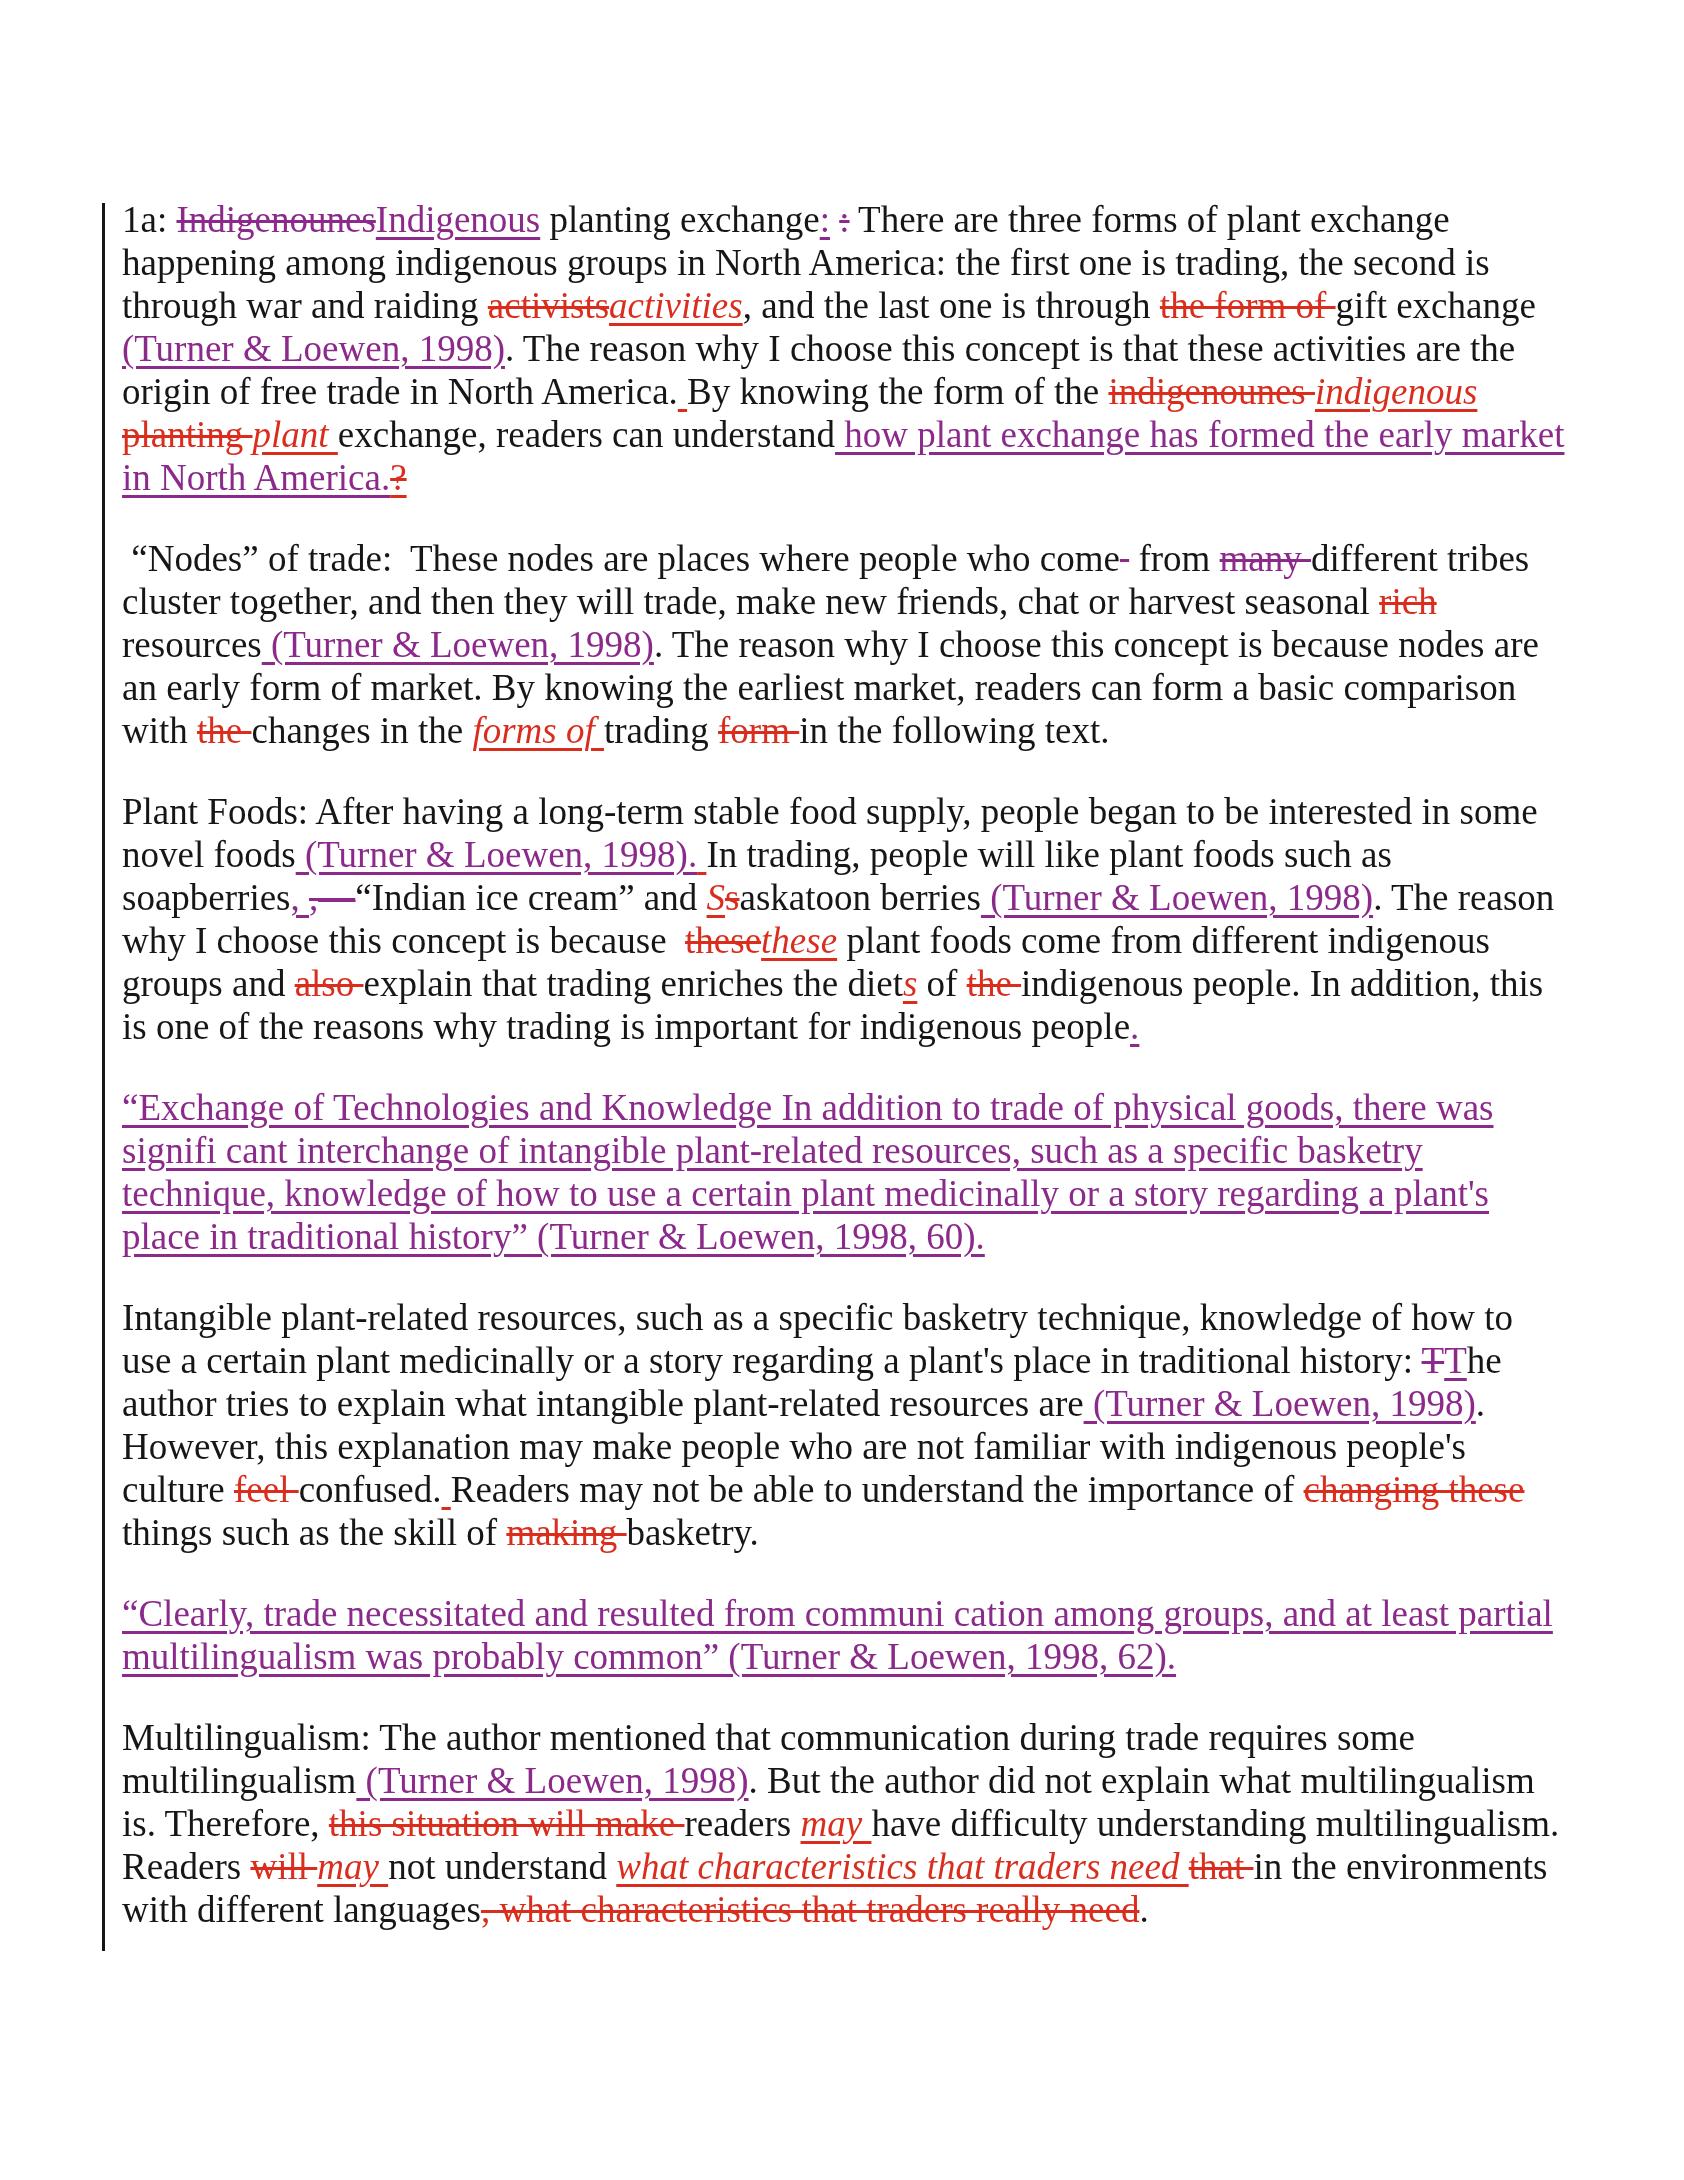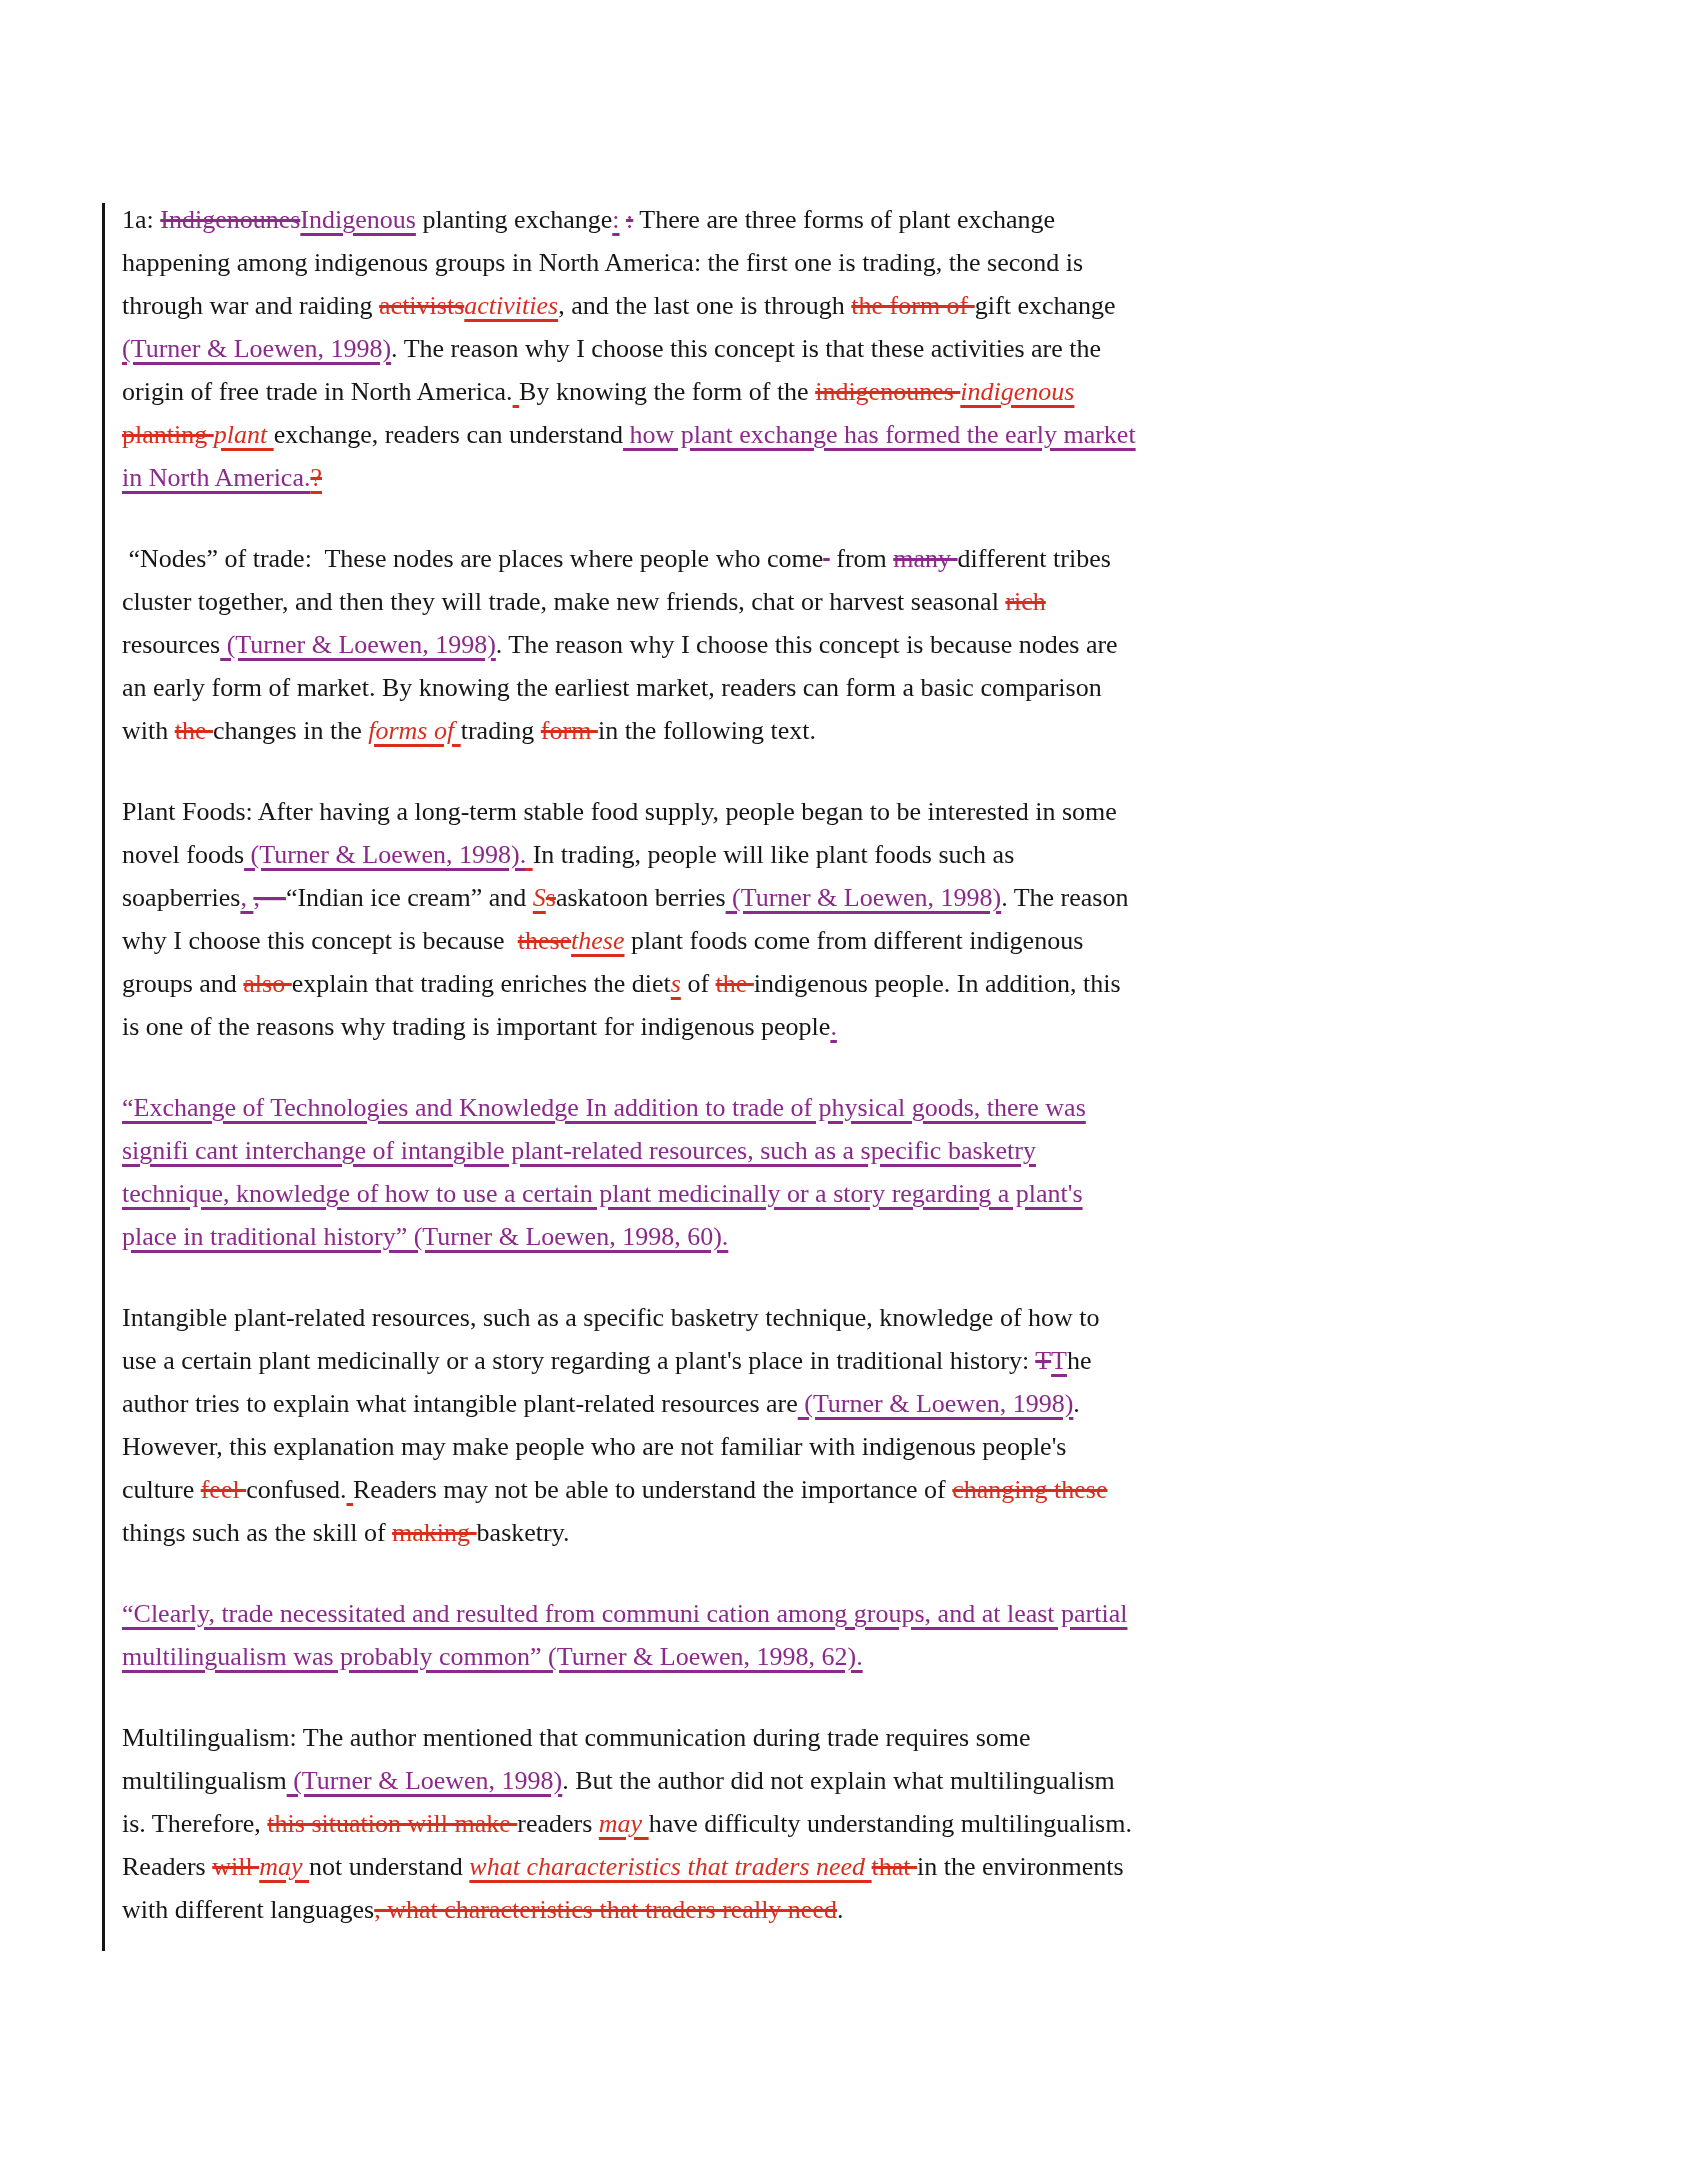--- a/index.html
+++ b/index.html
@@ -25,21 +25,21 @@
     width:3.4px;
     height:1748px;
     background:var(--c-bar);
   }
   .doc{
     position:absolute;
     left:122px;
     top:198px;
     width:1525px;
     font-family:"Liberation Serif","DejaVu Serif",serif;
-    font-size:26px;
+    font-size:37px;
     line-height:43px;
     color:var(--c-text);
     white-space:pre-wrap;
   }
   .para{margin:0 0 38px 0;}
   .r-n{color:var(--c-text);}
   .r-ip{
     color:var(--c-purple);
     text-decoration-line:underline;
     text-decoration-thickness:2.6px;

